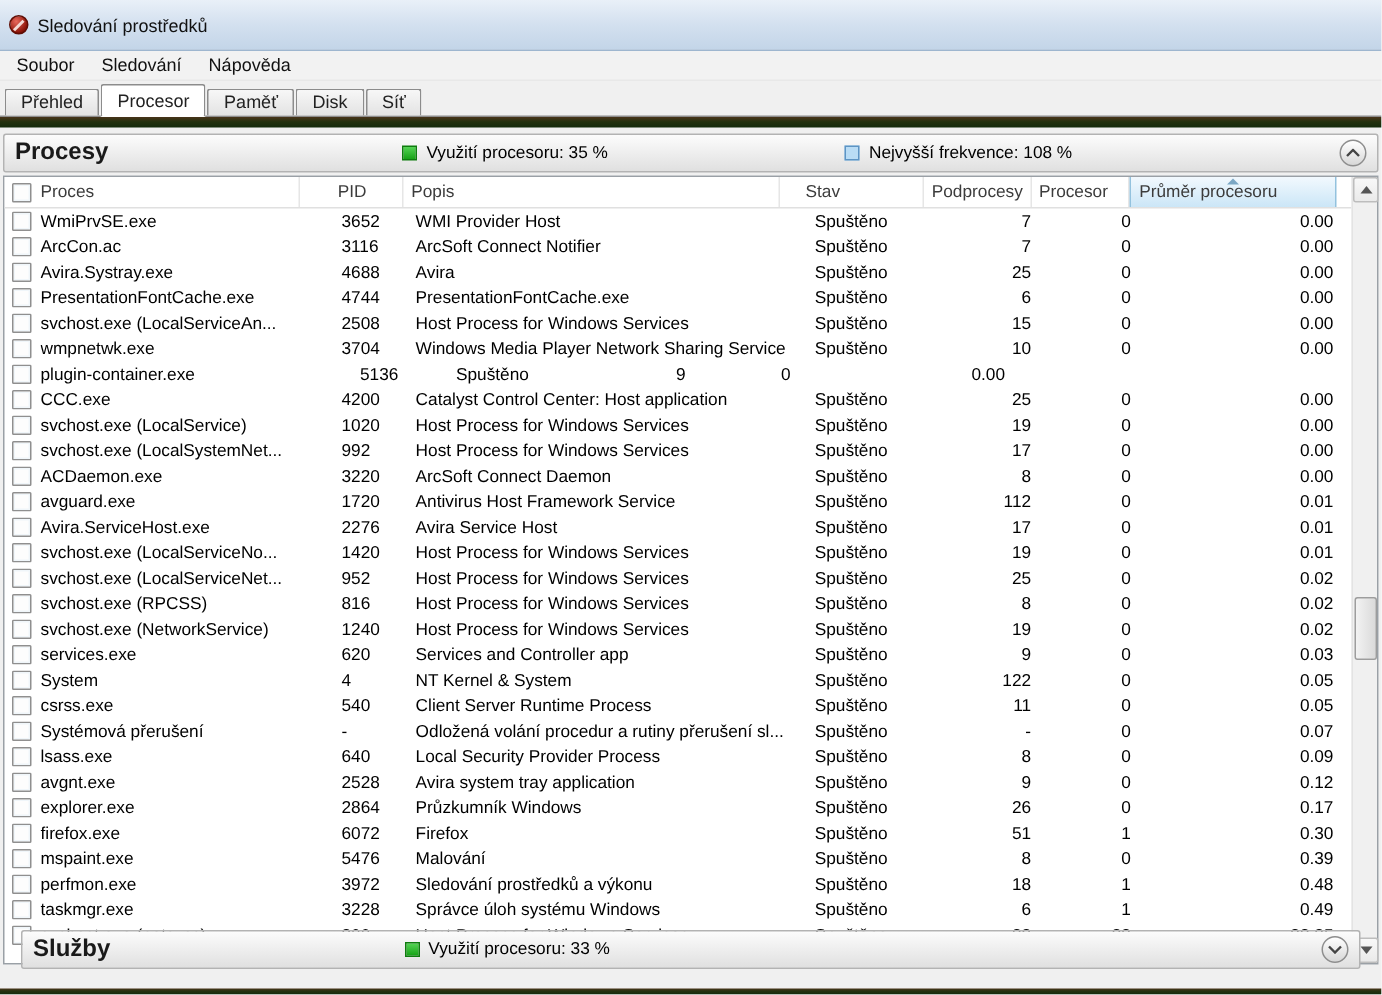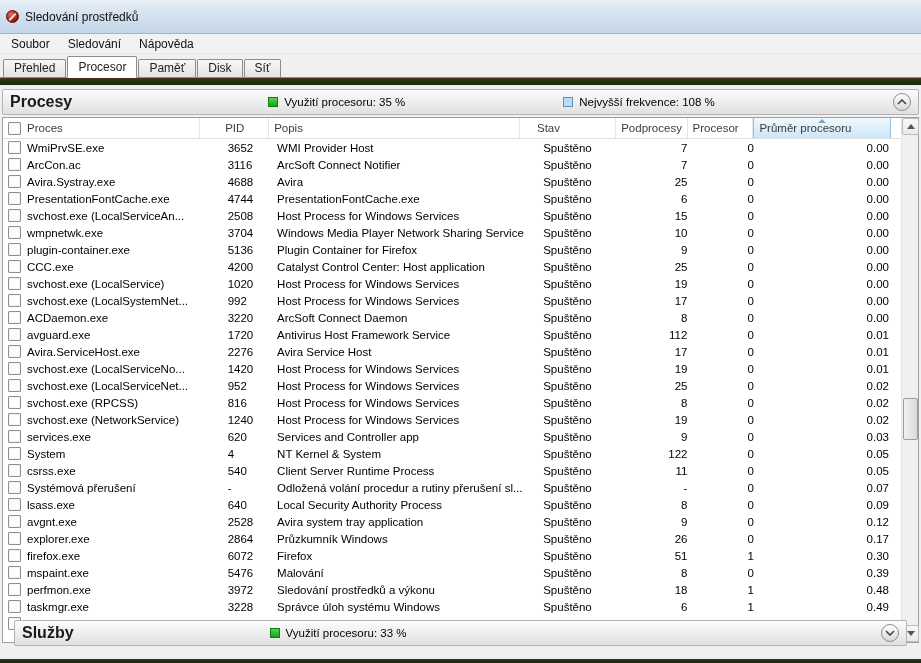--- a/index.html
+++ b/index.html
@@ -11,21 +11,21 @@
   .titlebar { height:34px; background:linear-gradient(180deg,#e9f0f8,#d3e0ef 50%,#c3d5e8);
     border-bottom:1px solid #9eb6cf; display:flex; align-items:center; padding:0 6px; gap:6px; }
   .titlebar .title { font-size:12px; color:#111; }
   .app-icon { width:13px; height:13px; border-radius:50%;
     background:radial-gradient(circle at 35% 30%, #e8695c, #8d1408 70%, #5f0d04);
     border:1px solid #5f0d04; position:relative; flex:0 0 auto; }
   .app-icon::after { content:""; position:absolute; left:1px; top:5px; width:9px; height:2px;
     background:#f3d9d4; transform:rotate(-45deg); }
 
   
-  .menubar { height:20px; background:#f2f2f2; display:flex; align-items:center; padding-left:2px;
+  .menubar { height:20px; background:#f2f2f2; display:flex; padding-left:2px;
     border-bottom:1px solid #e8e8e8; }
   .menu-item { font-size:12px; padding:2px 9px; color:#111; }
 
   
   .tabbar { height:24px; background:#f0f0f0; border-bottom:1px solid #8c8c8c;
     display:flex; align-items:flex-end; padding-left:3px; }
   .tab { height:18px; line-height:17px; padding:0 10px; font-size:12px; color:#222;
     background:linear-gradient(#f7f7f7,#e3e3e3); border:1px solid #8c8c8c; border-bottom:none;
     border-radius:2px 2px 0 0; margin-right:1px; }
   .tab.active { height:22px; line-height:21px; background:#fff; margin-bottom:-1px;
@@ -231,21 +231,20 @@
     <div class="td c-proc num">0</div>
     <div class="td c-prum num">0.00</div>
   </div>
 
   <div class="tr">
     <div class="td c-proces">
       <span class="checkbox"></span>
       <span class="cell-text">plugin-container.exe</span>
     </div>
     <div class="td c-pid">5136</div>
-    <div class="td c-popis">Plugin Container for Firefox</div>
     <div class="td c-stav">Spuštěno</div>
     <div class="td c-pod num">9</div>
     <div class="td c-proc num">0</div>
     <div class="td c-prum num">0.00</div>
   </div>
 
   <div class="tr">
     <div class="td c-proces">
       <span class="checkbox"></span>
       <span class="cell-text">CCC.exe</span>
@@ -426,21 +425,21 @@
     <div class="td c-proc num">0</div>
     <div class="td c-prum num">0.07</div>
   </div>
 
   <div class="tr">
     <div class="td c-proces">
       <span class="checkbox"></span>
       <span class="cell-text">lsass.exe</span>
     </div>
     <div class="td c-pid">640</div>
-    <div class="td c-popis">Local Security Authority Process</div>
+    <div class="td c-popis">Local Security Provider Process</div>
     <div class="td c-stav">Spuštěno</div>
     <div class="td c-pod num">8</div>
     <div class="td c-proc num">0</div>
     <div class="td c-prum num">0.09</div>
   </div>
 
   <div class="tr">
     <div class="td c-proces">
       <span class="checkbox"></span>
       <span class="cell-text">avgnt.exe</span>

